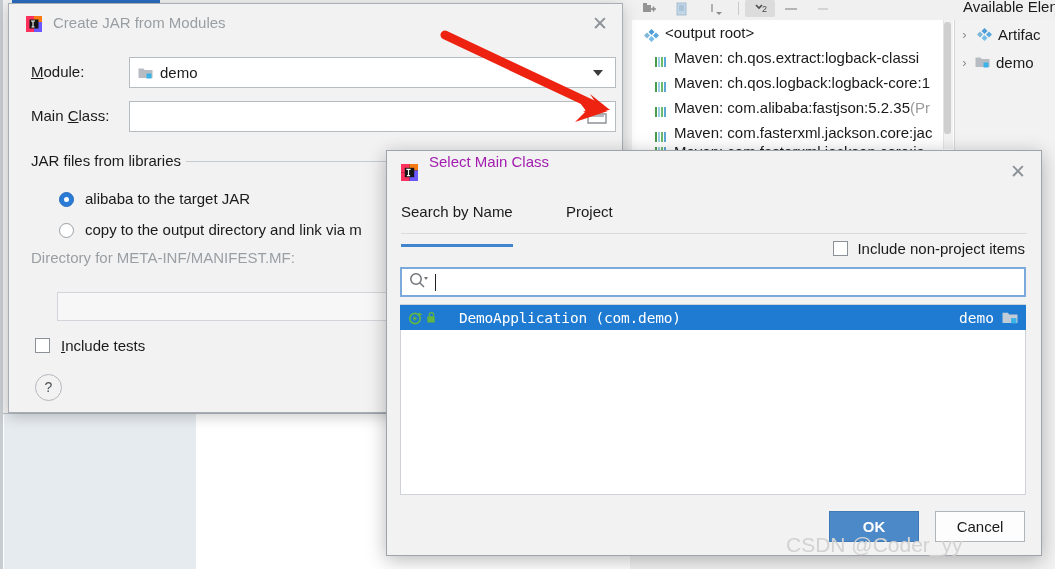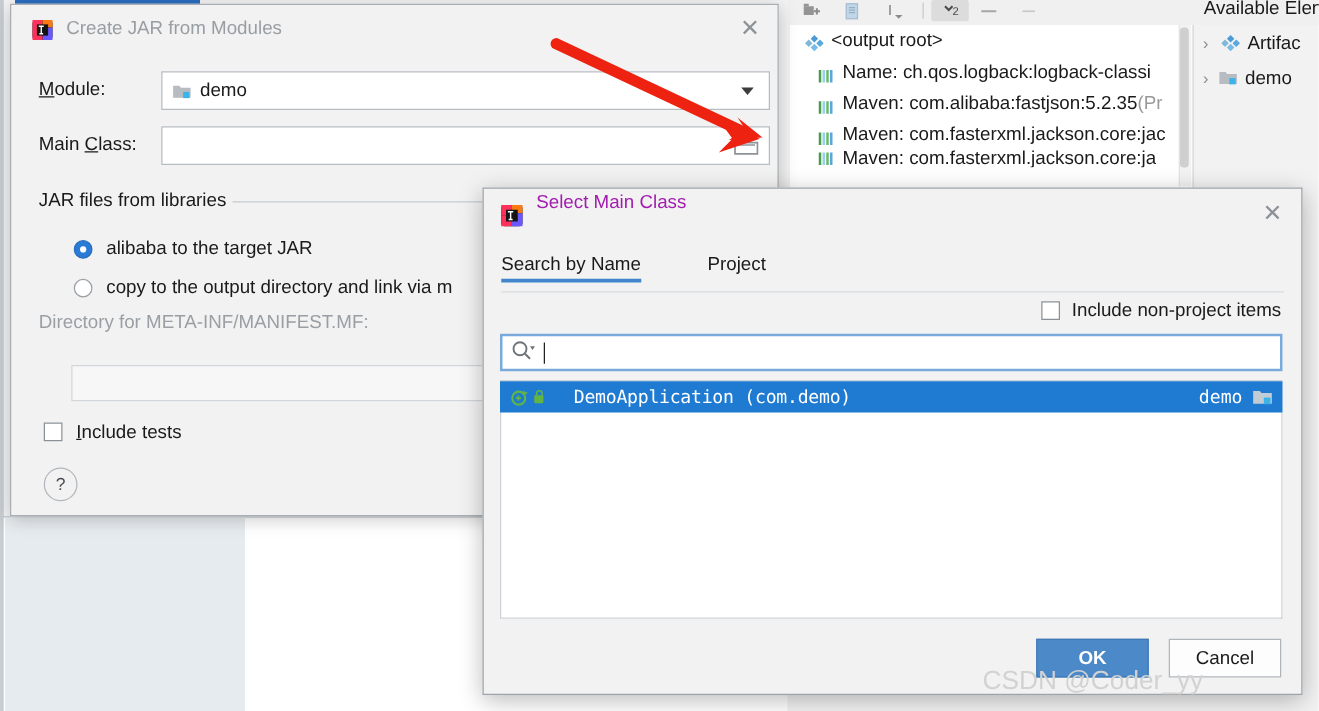--- a/index.html
+++ b/index.html
@@ -190,21 +190,21 @@
   .dlg2-logo { position:absolute; left:13px; top:12px; width:19px; height:19px; }
   .dlg2-title {
     position:absolute; left:42px; top:2px; font-size:15px; color:#a21caf;
   }
   .dlg2 .dlg-close { right:13px; top:11px; }
 
   .tabs {
     position:absolute; left:14px; top:52px; width:626px; height:30px;
   }
   .tab {
-    position:absolute; top:0; font-size:15px; color:#1a1a1a; padding-bottom:3px;
+    position:absolute; top:0; font-size:15px; color:#1a1a1a; padding-bottom:24px;
   }
   .tab.active { border-bottom:3px solid #4185cc; }
   .tabs-underline {
     position:absolute; left:14px; top:82px; width:626px; height:1px; background:#d8dcdf;
   }
 
   .nonproj {
     position:absolute; right:16px; top:89px; font-size:15px; color:#1a1a1a;
     display:flex; align-items:center;
   }
@@ -330,23 +330,34 @@
 
       <div class="tree-row">
         <span class="ico-jar">
           <svg viewBox="0 0 14 14">
               <rect x="1" y="2" width="2" height="10" fill="#4a9b4a"></rect>
               <rect x="4" y="2" width="2" height="10" fill="#9bd0e8"></rect>
               <rect x="7" y="2" width="2" height="10" fill="#6aba6a"></rect>
               <rect x="10" y="2" width="2" height="10" fill="#5aa7d8"></rect>
             </svg>
         </span>
-        <span class="tlabel">Name: ch.qos.logback:logback-classi</span>
-      </div>
-
+        <span class="tlabel">Maven: ch.qos.extract:logback-classi</span>
+      </div>
+
+      <div class="tree-row">
+        <span class="ico-jar">
+          <svg viewBox="0 0 14 14">
+              <rect x="1" y="2" width="2" height="10" fill="#4a9b4a"></rect>
+              <rect x="4" y="2" width="2" height="10" fill="#9bd0e8"></rect>
+              <rect x="7" y="2" width="2" height="10" fill="#6aba6a"></rect>
+              <rect x="10" y="2" width="2" height="10" fill="#5aa7d8"></rect>
+            </svg>
+        </span>
+        <span class="tlabel">Maven: ch.qos.logback:logback-core:1</span>
+      </div>
 
       <div class="tree-row">
         <span class="ico-jar">
           <svg viewBox="0 0 14 14">
               <rect x="1" y="2" width="2" height="10" fill="#4a9b4a"></rect>
               <rect x="4" y="2" width="2" height="10" fill="#9bd0e8"></rect>
               <rect x="7" y="2" width="2" height="10" fill="#6aba6a"></rect>
               <rect x="10" y="2" width="2" height="10" fill="#5aa7d8"></rect>
             </svg>
         </span>

